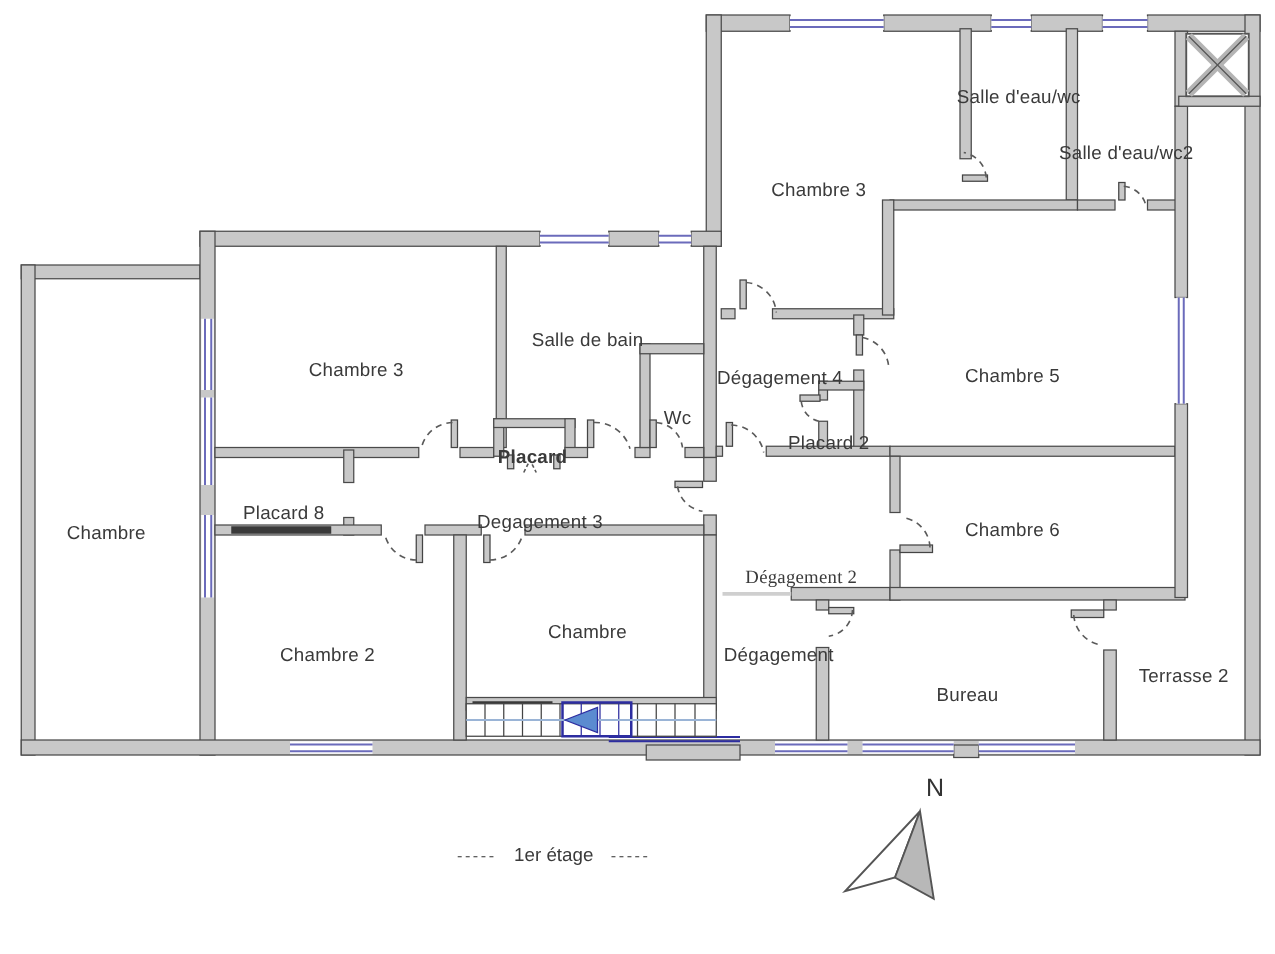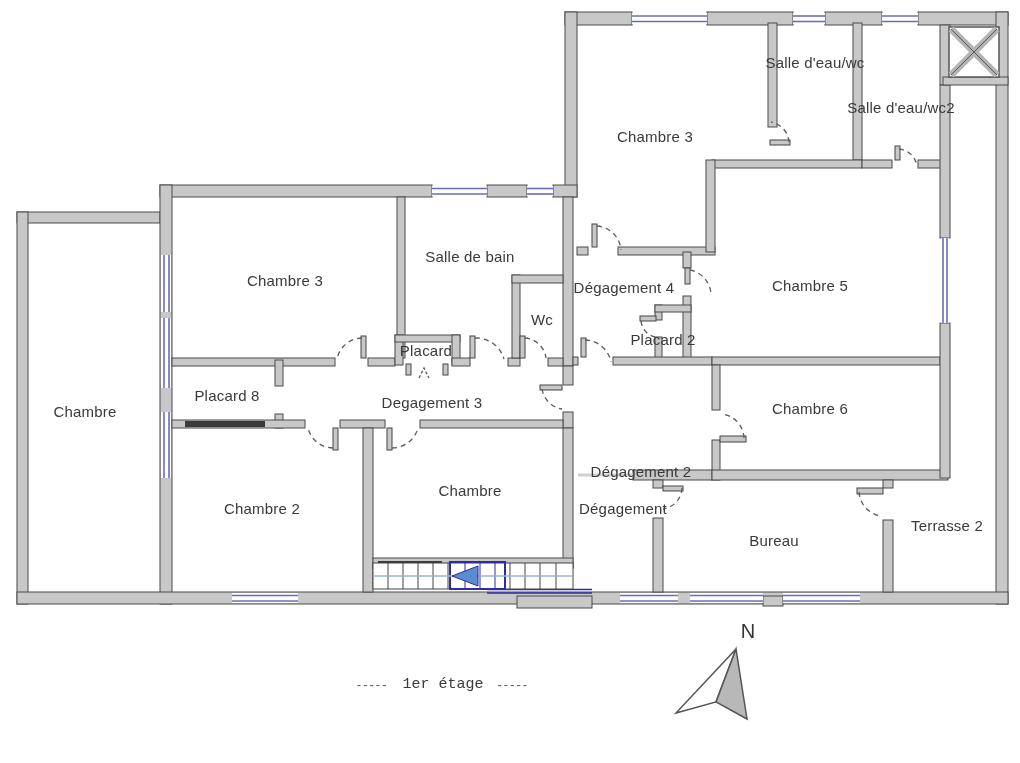--- a/index.html
+++ b/index.html
@@ -12,37 +12,38 @@
     overflow: hidden;
   }
   #plan-svg { position: absolute; left: 0; top: 0; }
   .room-label {
     position: absolute;
     transform: translate(-50%, -50%);
     font-size: 15px;
     color: #3a3a3a;
     white-space: nowrap;
     letter-spacing: 0.2px;
+    margin-top: 16px;
   }
   .wall { fill: #c8c8c8; stroke: #4a4a4a; stroke-width: 1; }
   .win-gap { fill: #ffffff; stroke: none; }
   .win-line { stroke: #6b6bbb; stroke-width: 1.6; }
   .arc { fill: none; stroke: #5a5a5a; stroke-width: 1.3; stroke-dasharray: 5 4; }
   .leaf { fill: #c8c8c8; stroke: #444444; stroke-width: 1; }
   .dark-bar { fill: #3a3a3a; }
   .stair-line { stroke: #444444; stroke-width: 1; }
   .stair-navy { stroke: #2d2da0; }
   #caption {
     position: absolute;
     left: 318px; top: 676px; width: 250px;
     display: flex; align-items: center; justify-content: center;
     font-size: 15px; color: #3a3a3a;
   }
   #caption .dashes { color: #5a5a5a; font-size: 13px; letter-spacing: 2px; }
-  #caption .cap-text { margin: 0 14px; font-family: Liberation Mono, monospace; }
+  #caption .cap-text { margin: 0 14px; }
   #north-label {
     position: absolute; left: 748px; top: 631px;
     transform: translate(-50%, -50%);
     font-size: 20px; color: #333333;
   }
 </style>
 </head>
 <body>
 
 <div id="stage">
@@ -269,26 +270,26 @@
   <div id="room-labels">
       <div class="room-label" style="left: 85px; top: 411px;">Chambre</div>
       <div class="room-label" style="left: 285px; top: 280px;">Chambre 3</div>
       <div class="room-label" style="left: 470px; top: 256px;">Salle de bain</div>
       <div class="room-label" style="left: 655px; top: 136px;">Chambre 3</div>
       <div class="room-label" style="left: 815px; top: 62px;">Salle d'eau/wc</div>
       <div class="room-label" style="left: 901px; top: 107px;">Salle d'eau/wc2</div>
       <div class="room-label" style="left: 810px; top: 285px;">Chambre 5</div>
       <div class="room-label" style="left: 624px; top: 287px;">Dégagement 4</div>
       <div class="room-label" style="left: 542px; top: 319px;">Wc</div>
-      <div class="room-label" style="left: 426px; top: 350px;">Placard</div>
+      <div class="room-label" style="left: 426px; top: 350px; font-weight: bold;">Placard</div>
       <div class="room-label" style="left: 663px; top: 339px;">Placard 2</div>
       <div class="room-label" style="left: 227px; top: 395px;">Placard 8</div>
       <div class="room-label" style="left: 432px; top: 402px;">Degagement 3</div>
       <div class="room-label" style="left: 810px; top: 408px;">Chambre 6</div>
-      <div class="room-label" style="left: 641px; top: 471px;">Dégagement 2</div>
+      <div class="room-label" style="left: 641px; top: 447px; font-family: Liberation Serif, serif;">Dégagement 2</div>
       <div class="room-label" style="left: 262px; top: 508px;">Chambre 2</div>
       <div class="room-label" style="left: 470px; top: 490px;">Chambre</div>
       <div class="room-label" style="left: 623px; top: 508px;">Dégagement</div>
       <div class="room-label" style="left: 774px; top: 540px;">Bureau</div>
       <div class="room-label" style="left: 947px; top: 525px;">Terrasse 2</div>
     </div>
 
   <div id="caption">
     <span class="dashes">-----</span>
     <span class="cap-text">1er étage</span>

